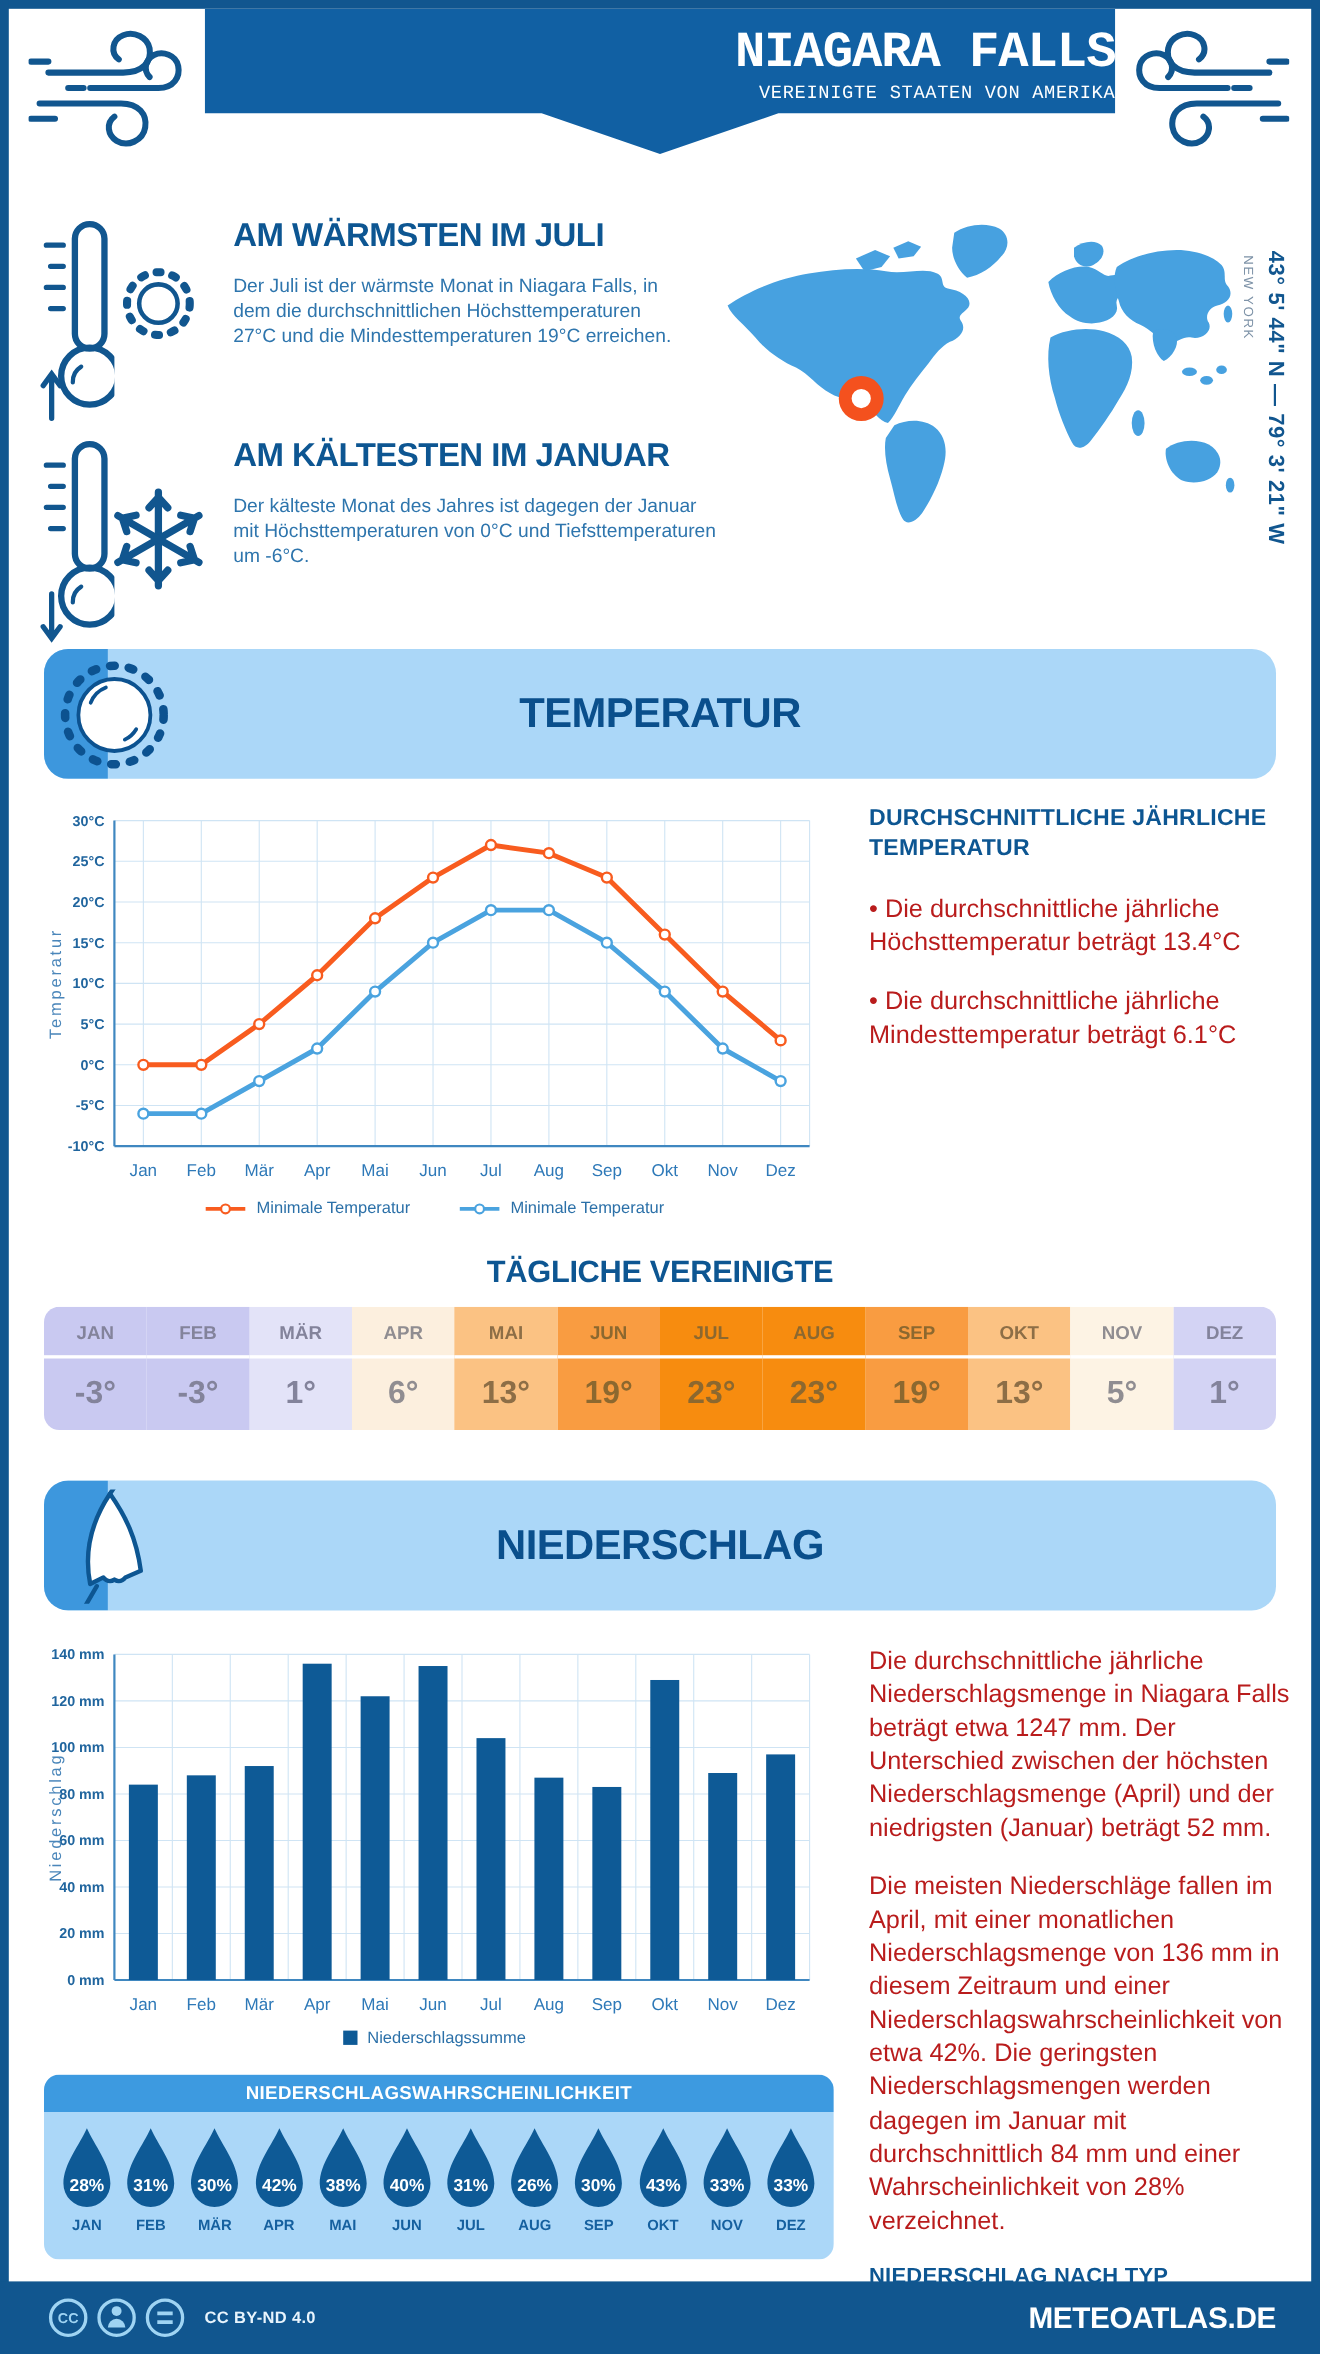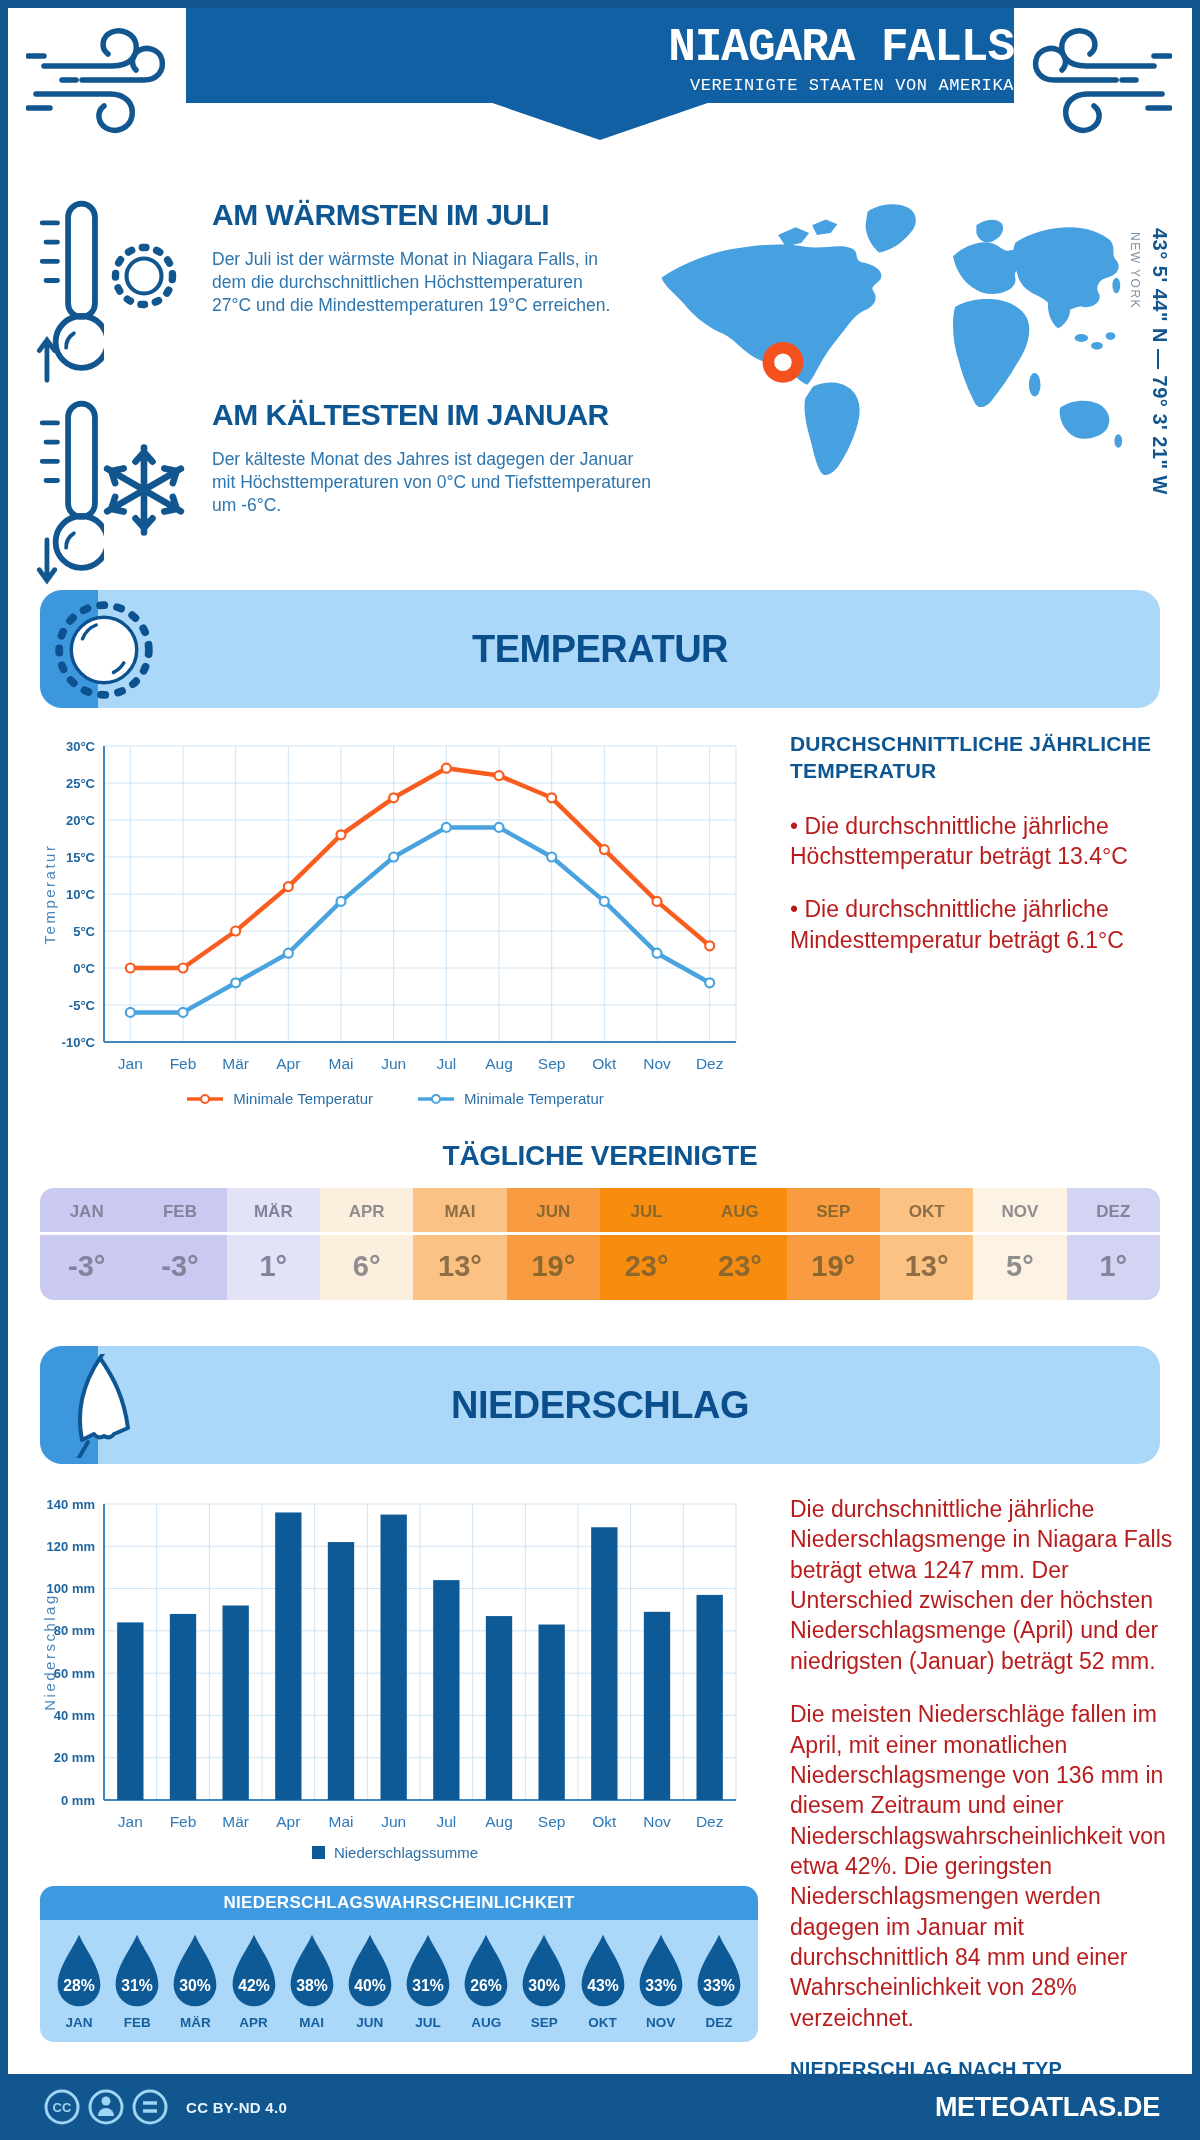--- a/index.html
+++ b/index.html
@@ -60,21 +60,21 @@
   .dt-grid{position:absolute;left:40px;top:1188px;width:1120px;height:112px;display:flex;
            border-radius:14px;overflow:hidden;}
   .dt-cell{flex:1;text-align:center;}
   .dt-month{height:44px;line-height:47px;font-size:17px;font-weight:bold;border-bottom:3px solid #fff;}
   .dt-value{height:65px;line-height:63px;font-size:29px;font-weight:bold;}
 
   
   .prob-box{position:absolute;left:40px;top:1886px;width:718px;border-radius:14px;overflow:hidden;}
   .prob-head{height:34px;line-height:34px;background:#3D9AE0;color:#fff;text-align:center;
              font-size:17px;font-weight:bold;letter-spacing:.3px;}
-  .prob-body{background:#ABD7F8;display:flex;justify-content:space-between;padding:12px 12px 12px;}
+  .prob-body{background:#ABD7F8;display:flex;justify-content:space-between;padding:12px 12px 24px;}
   .drop-item{width:54px;text-align:center;}
   .drop-item svg{display:block;margin:0 auto;}
   .drop-pct{fill:#fff;font-size:17px;font-weight:bold;font-family:"Liberation Sans",sans-serif;}
   .drop-month{margin-top:5px;font-size:13.5px;font-weight:bold;color:#15609F;}
 
   
   .footer{position:absolute;left:0;top:2074px;width:1200px;height:66px;background:#11568F;z-index:50;
           display:flex;align-items:center;}
   .footer .lic{margin-left:14px;color:#E8F4FD;font-size:15px;font-weight:bold;letter-spacing:.3px;}
   .footer .site{margin-left:auto;margin-right:40px;color:#fff;font-size:27px;font-weight:bold;letter-spacing:-.3px;}

